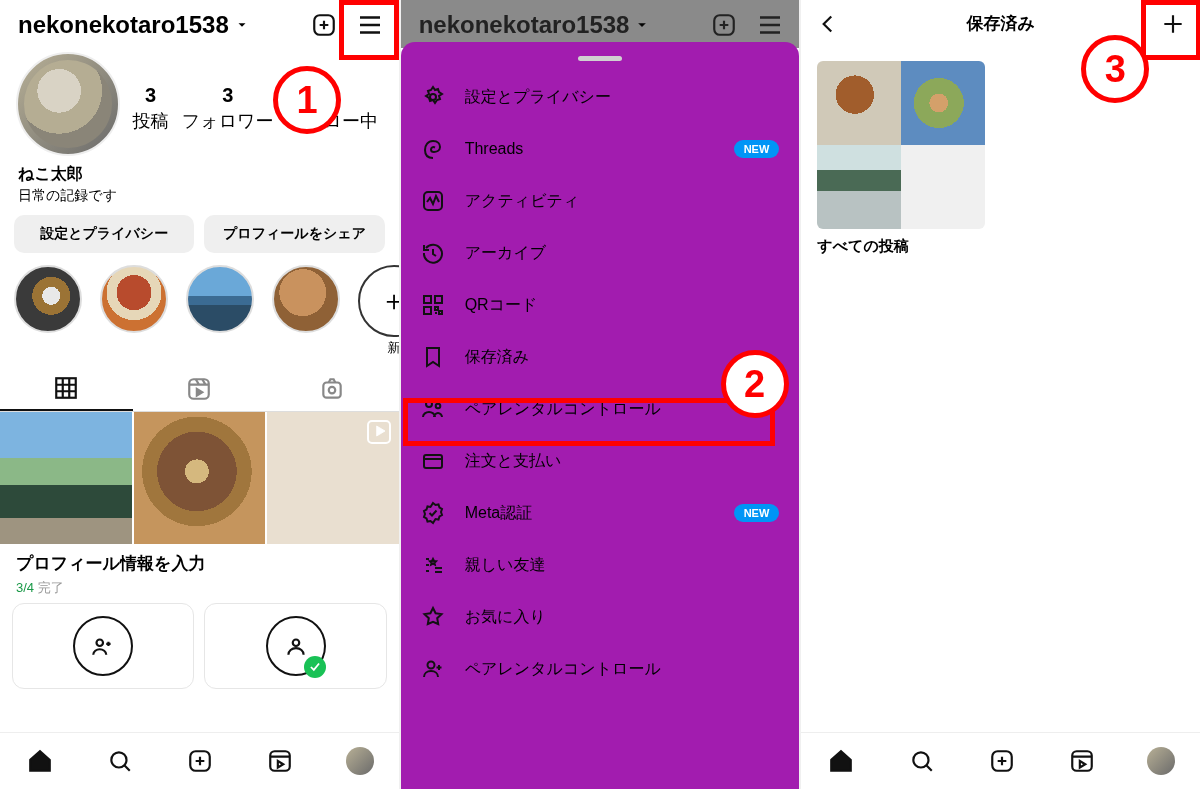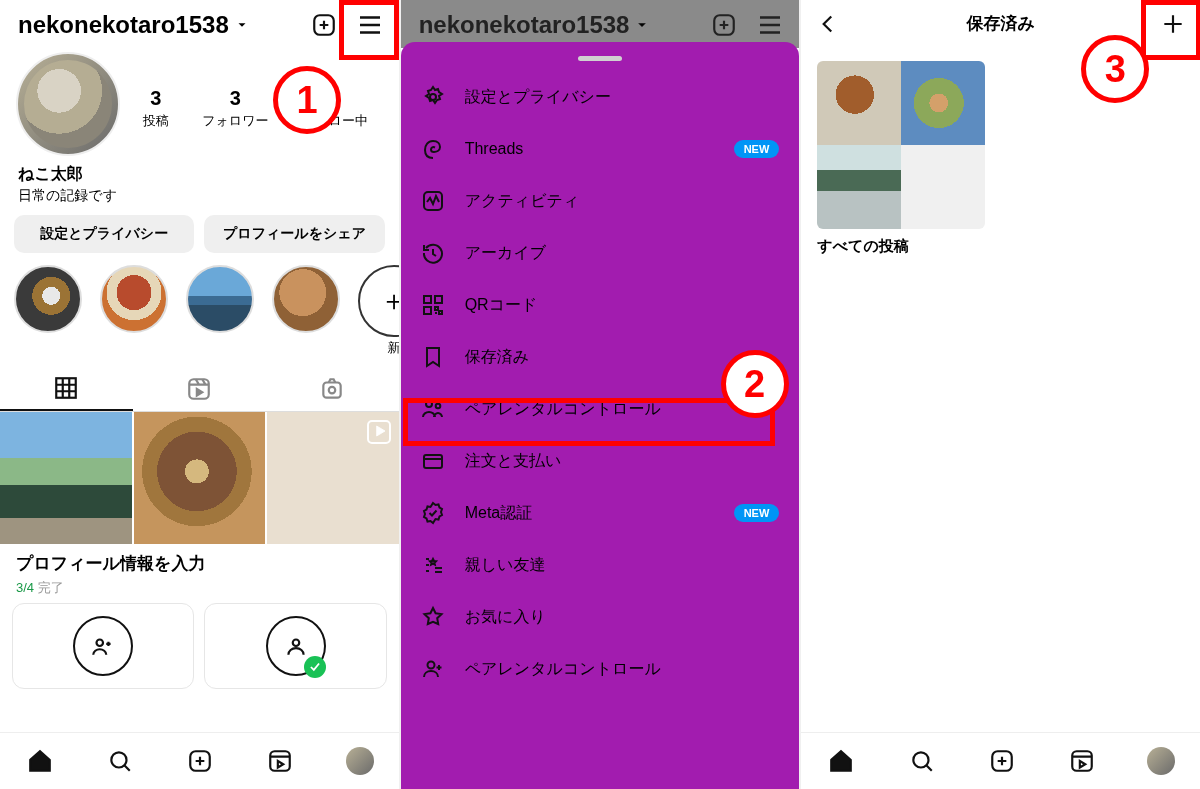--- a/index.html
+++ b/index.html
@@ -25,21 +25,21 @@
   .badge-num.n1{left:273px;top:66px;}
   .badge-num.n2{left:320px;top:308px;}
   .badge-num.n3{left:280px;top:35px;}
 
   .profrow{display:flex;padding:4px 14px 2px 16px;gap:6px;}
   .avatar{width:100px;height:100px;border-radius:50%;background:linear-gradient(135deg,#b8b096,#6a6a6a);border:2px solid #eee;position:relative;flex-shrink:0;}
   .avatar::after{content:"";position:absolute;inset:6px;border-radius:50%;background:radial-gradient(circle at 40% 35%,#d9d3c5 0 28%,#b5ad93 28% 55%,#8a8578 55% 100%);}
   .stats{flex:1;display:flex;justify-content:space-around;align-items:center;padding-top:8px;}
   .stat{display:flex;flex-direction:column;align-items:center;gap:2px;}
   .stat .val{font-size:20px;font-weight:700;}
-  .stat .lbl{font-size:13px;}
+  .stat .lbl{font-size:18px;}
 
   .biotitle{font-weight:700;font-size:16px;padding:6px 18px 0;}
   .bio{font-size:14px;padding:2px 18px 10px;}
 
   .btnrow{display:flex;gap:10px;padding:0 14px 12px;}
   .pillbtn{flex:1;background:#efefef;border-radius:10px;height:38px;display:flex;align-items:center;justify-content:center;font-size:14px;font-weight:700;}
 
   .stories{display:flex;gap:18px;padding:0 14px 10px;overflow:hidden;}
   .story{width:68px;height:68px;border-radius:50%;border:2px solid #ddd;flex-shrink:0;box-sizing:border-box;}
   .story.s1{background:radial-gradient(circle at 55% 45%,#e8e8e8 0 18%,#9b7335 18% 38%,#3a3a3a 38% 100%);}

